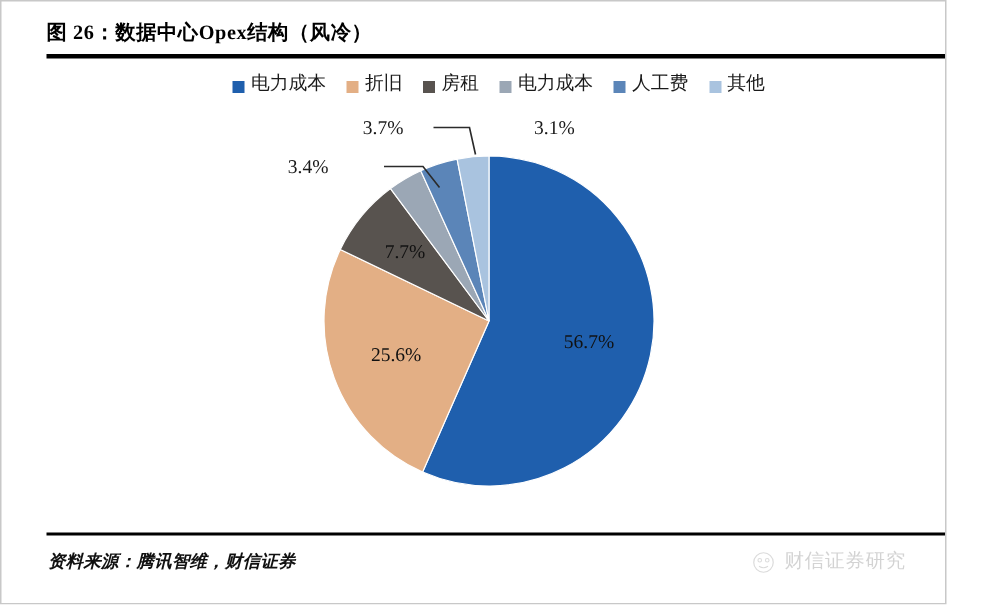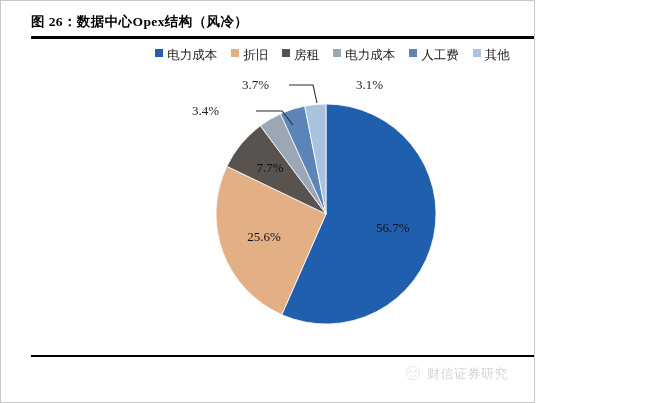--- a/index.html
+++ b/index.html
@@ -5,21 +5,21 @@
   html, body {
     margin: 0;
     padding: 0;
     background: #ffffff;
   }
   body {
     font-family: "Liberation Serif", "DejaVu Serif", serif;
   }
   #page {
     position: relative;
-    width: 535px;
+    width: 631px;
     height: 403px;
     background: #ffffff;
     border: 1px solid #c8c8c8;
     box-sizing: border-box;
     overflow: hidden;
   }
 
   
   #figure-title {
     position: absolute;
@@ -49,21 +49,21 @@
     width: 663px;
     display: flex;
     flex-direction: row;
     justify-content: center;
     align-items: center;
     gap: 14px;
   }
   .legend-item {
     display: flex;
     flex-direction: row;
-    align-items: flex-start;
+    align-items: flex-end;
     gap: 4px;
   }
   .legend-swatch {
     width: 8px;
     height: 8px;
     flex: 0 0 auto;
     display: block;
   }
   .legend-label {
     font-family: "Liberation Sans", "DejaVu Sans", sans-serif;
@@ -125,21 +125,21 @@
     color: #111111;
     white-space: nowrap;
     letter-spacing: 0.3px;
   }
   #watermark {
     position: absolute;
     right: 26px;
     top: 364px;
     display: flex;
     flex-direction: row;
-    align-items: flex-start;
+    align-items: flex-end;
     gap: 6px;
     opacity: 0.30;
   }
   #watermark-logo {
     width: 16px;
     height: 16px;
     flex: 0 0 auto;
   }
   #watermark-text {
     font-family: "Liberation Sans", "DejaVu Sans", sans-serif;
@@ -212,20 +212,21 @@
           <text x="269.0" y="98.8" text-anchor="middle" class="slice-label-inside">7.7%</text>
           <text x="218" y="42" text-anchor="end" class="slice-label">3.4%</text>
           <text x="268" y="16" text-anchor="end" class="slice-label">3.7%</text>
           <text x="355" y="16" text-anchor="start" class="slice-label">3.1%</text>
         </g>
     </svg>
   </div>
 
   <div id="footer-rule"></div>
 
+  <div id="source-note">资料来源：腾讯智维，财信证券</div>
 
   <div id="watermark">
     <svg id="watermark-logo" viewBox="0 0 32 32">
       <circle cx="16" cy="16" r="13" fill="none" stroke="#8a8a8a" stroke-width="1.6"></circle>
       <circle cx="11" cy="13" r="2.4" fill="none" stroke="#8a8a8a" stroke-width="1.4"></circle>
       <circle cx="21" cy="13" r="2.4" fill="none" stroke="#8a8a8a" stroke-width="1.4"></circle>
       <path d="M10 21 Q16 25 22 21" fill="none" stroke="#8a8a8a" stroke-width="1.4"></path>
     </svg>
     <span id="watermark-text">财信证券研究</span>
   </div>

